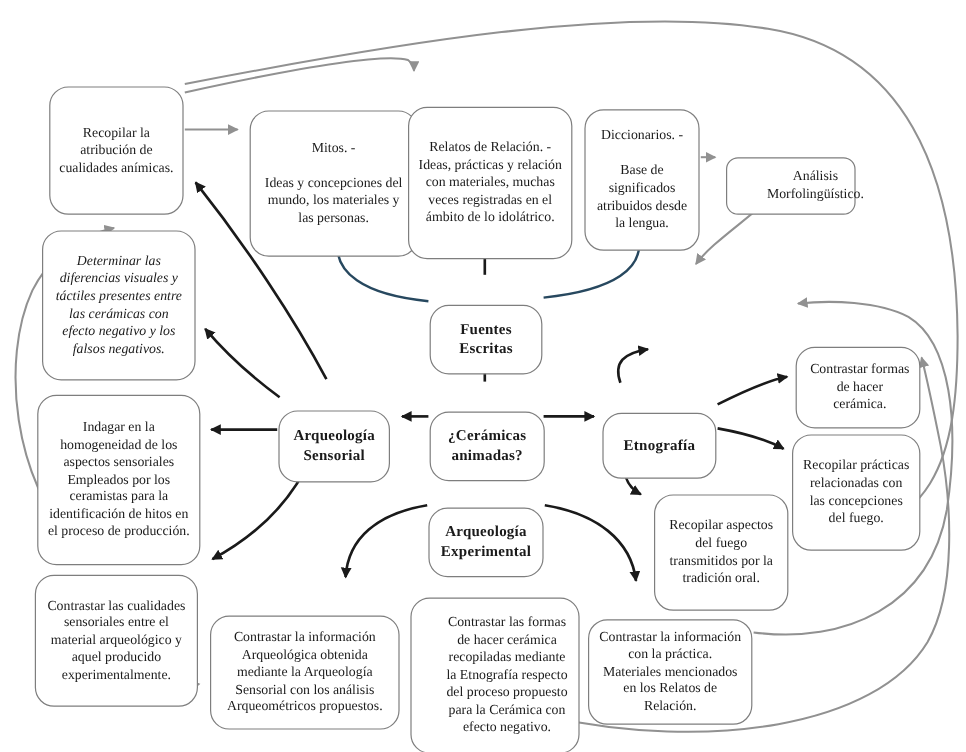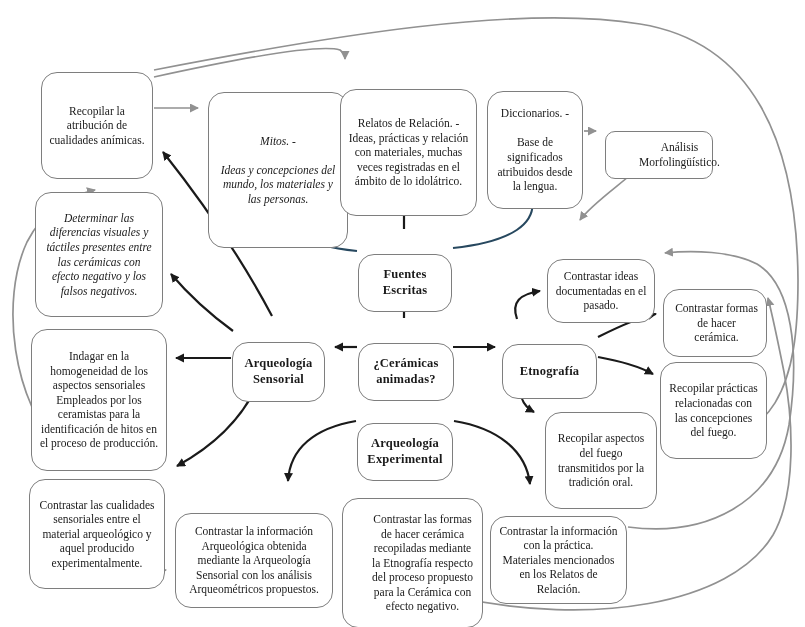--- a/index.html
+++ b/index.html
@@ -72,36 +72,35 @@
       <path d="M 598 337 C 628 322, 645 316, 656 314" marker-end="url(#arr-black)"></path>
       <path d="M 598 357 C 626 362, 642 368, 653 374" marker-end="url(#arr-black)"></path>
       <path d="M 522 376 C 517 396, 523 406, 534 412" marker-end="url(#arr-black)"></path>
       <path d="M 356 421 C 315 428, 290 448, 288 481" marker-end="url(#arr-black)"></path>
       <path d="M 404 458 L 404 467" marker-end="url(#arr-black)"></path>
       <path d="M 454 421 C 497 428, 526 450, 530 484" marker-end="url(#arr-black)"></path>
     </g>
   </svg>
 
   <div class="node" style="left:41px;top:48px;width:112px;height:107px;">Recopilar la atribución de cualidades anímicas.</div>
-  <div class="node" style="left:208px;top:68px;width:140px;height:156px;font-style:italic;">Mitos. -
+  <div class="node" style="left:208px;top:68px;width:140px;height:122px;">Mitos. -
 
 Ideas y concepciones  del mundo, los materiales y las personas.</div>
   <div class="node" style="left:340px;top:65px;width:137px;height:127px;">Relatos de Relación. - Ideas, prácticas y relación con materiales, muchas veces registradas en el ámbito de lo idolátrico.</div>
   <div class="node" style="left:487px;top:67px;width:96px;height:118px;">Diccionarios. -
 
 Base de significados atribuidos desde la lengua.</div>
   <div class="node small-radius" style="left:605px;top:107px;width:108px;height:48px;">Análisis Morfolingüístico.</div>
   <div class="node" style="left:35px;top:168px;width:128px;height:125px;font-style:italic;">Determinar las diferencias visuales y táctiles presentes entre las cerámicas con efecto negativo y los falsos negativos.</div>
   <div class="node" style="left:31px;top:305px;width:136px;height:142px;">Indagar en la homogeneidad de los aspectos sensoriales Empleados por los ceramistas para la identificación de hitos en el proceso de producción.</div>
   <div class="node" style="left:29px;top:455px;width:136px;height:110px;">Contrastar las cualidades sensoriales entre el material arqueológico y aquel producido experimentalmente.</div>
   <div class="node bold" style="left:232px;top:318px;width:93px;height:60px;">Arqueología Sensorial</div>
   <div class="node bold" style="left:358px;top:319px;width:96px;height:58px;">¿Cerámicas animadas?</div>
   <div class="node bold" style="left:358px;top:230px;width:94px;height:58px;">Fuentes Escritas</div>
   <div class="node bold" style="left:502px;top:320px;width:95px;height:55px;">Etnografía</div>
-  <div class="node" style="left:547px;top:235px;width:108px;height:64px;">Contrastar ideas documentadas en el pasado.</div>
   <div class="node" style="left:663px;top:265px;width:104px;height:68px;padding-left:10px;">Contrastar formas de hacer cerámica.</div>
   <div class="node" style="left:660px;top:338px;width:107px;height:97px;">Recopilar prácticas relacionadas con las concepciones del fuego.</div>
   <div class="node" style="left:545px;top:388px;width:112px;height:97px;">Recopilar aspectos del fuego transmitidos por la tradición oral.</div>
   <div class="node bold" style="left:357px;top:399px;width:96px;height:58px;">Arqueología Experimental</div>
   <div class="node" style="left:175px;top:489px;width:158px;height:95px;">Contrastar la información Arqueológica obtenida mediante la Arqueología Sensorial con los análisis Arqueométricos propuestos.</div>
   <div class="node" style="left:342px;top:474px;width:141px;height:130px;padding-left:27px;">Contrastar las formas de hacer cerámica recopiladas mediante la Etnografía respecto del proceso propuesto para la Cerámica con efecto negativo.</div>
   <div class="node" style="left:490px;top:492px;width:137px;height:88px;">Contrastar la información con la práctica. Materiales mencionados en los Relatos de Relación.</div>
 
 </div>
 

